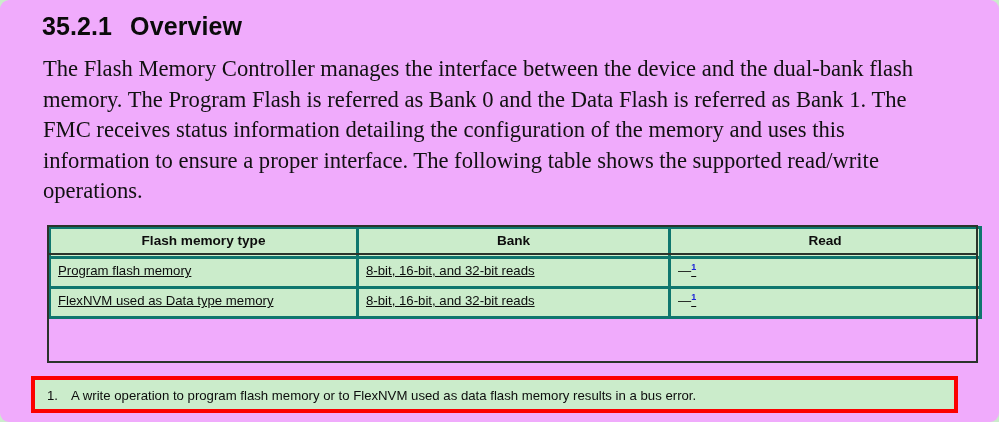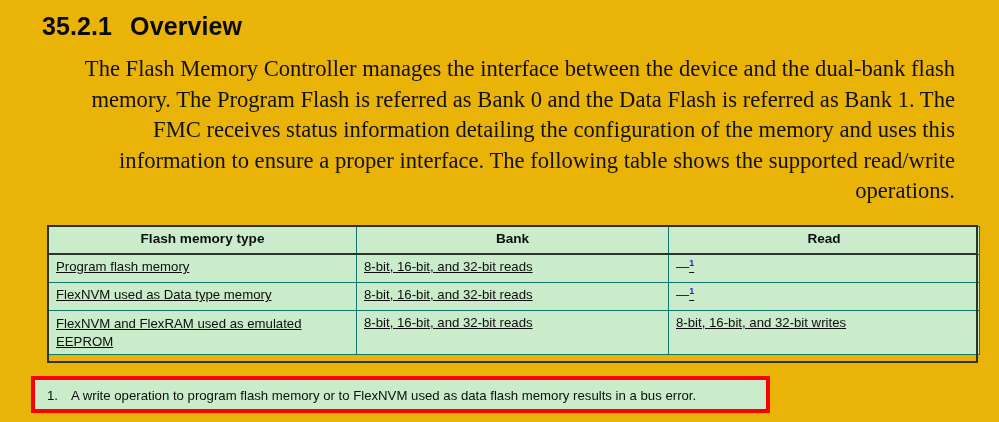--- a/index.html
+++ b/index.html
@@ -11,21 +11,22 @@
     height: 422px;
     background: #cbeccb;
     font-family: "Liberation Sans", sans-serif;
     overflow: hidden;
     position: relative;
   }
 
   .page {
     position: absolute;
     inset: 0;
-    background: #eab308;
+    background: #f0abfc;
+    border-radius: 9px;
   }
 
   
   .heading {
     position: absolute;
     left: 42px;
     top: 12px;
     font-family: "Liberation Sans", sans-serif;
     font-weight: bold;
     font-size: 25px;
@@ -38,38 +39,38 @@
   
   .body-para {
     position: absolute;
     left: 43px;
     top: 54px;
     width: 912px;
     font-family: "Liberation Serif", serif;
     font-size: 22.6px;
     line-height: 30.5px;
     color: #111111;
-    text-align: right;
+    text-align: left;
   }
 
   
   .op-table {
     position: absolute;
     left: 48px;
     top: 226px;
     width: 931px;
     border-collapse: collapse;
     table-layout: fixed;
     font-family: "Liberation Sans", sans-serif;
     font-size: 13.2px;
     color: #0d0d0d;
     background: transparent;
   }
   .op-table td, .op-table th {
-    border: 1px solid #0f766e;
+    border: 3px solid #0f766e;
     padding: 4px 7px;
     vertical-align: top;
     background: #cbeccb;
   }
   .op-table thead th {
     text-align: center;
     font-weight: bold;
     font-size: 13.6px;
     height: 19px;
     padding-top: 4px;
@@ -119,21 +120,21 @@
     color: #0d0d0d;
   }
 
   .two-line { line-height: 17.5px; }
 
   
   .footnote-box {
     position: absolute;
     left: 31px;
     top: 376px;
-    width: 739px;
+    width: 927px;
     height: 37px;
     box-sizing: border-box;
     border: 4px solid #fc0000;
     background: #cbeccb;
   }
   .footnote-inner {
     position: absolute;
     left: 12px;
     top: 8px;
     font-family: "Liberation Sans", sans-serif;
@@ -174,25 +175,20 @@
       <tr>
         <td>Program flash memory</td>
         <td>8-bit, 16-bit, and 32-bit reads</td>
         <td class="dash-cell"><span class="emdash">—</span><span class="fn-ref">1</span></td>
       </tr>
       <tr>
         <td>FlexNVM used as Data type memory</td>
         <td>8-bit, 16-bit, and 32-bit reads</td>
         <td class="dash-cell"><span class="emdash">—</span><span class="fn-ref">1</span></td>
       </tr>
-      <tr>
-        <td class="two-line">FlexNVM and FlexRAM used as emulated EEPROM</td>
-        <td>8-bit, 16-bit, and 32-bit reads</td>
-        <td>8-bit, 16-bit, and 32-bit writes</td>
-      </tr>
     </tbody>
   </table>
 
   <div class="table-frame"></div>
   <div class="hdr-rule"></div>
 
   <div class="footnote-box">
     <div class="footnote-inner">
       <span class="fn-num">1.</span><span>A write operation to program flash memory or to FlexNVM used as data flash memory results in a bus error.</span>
     </div>

